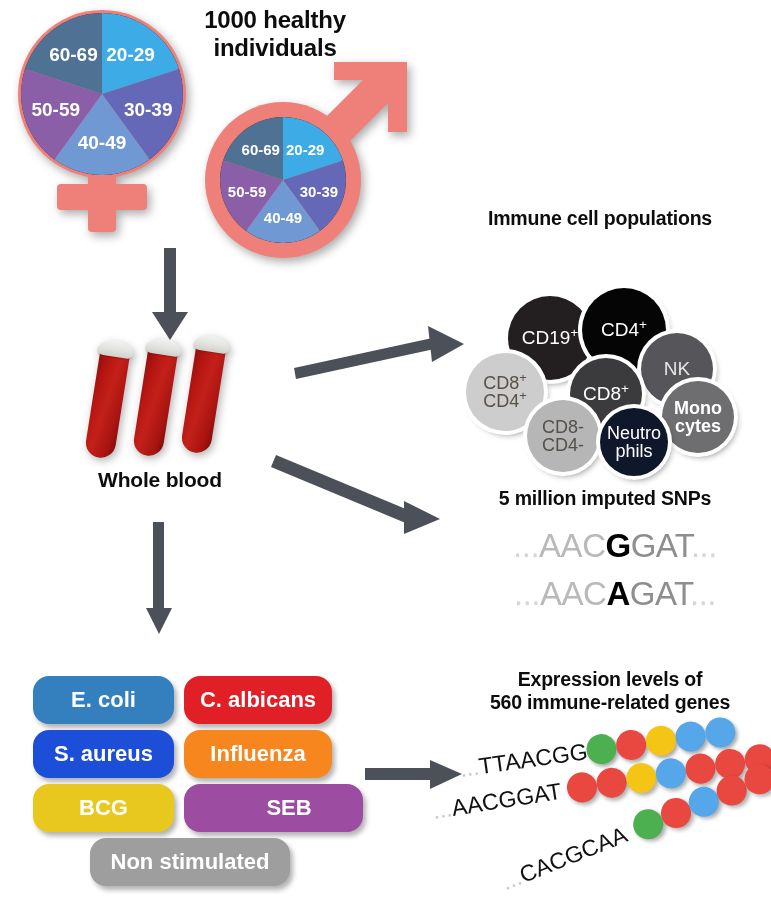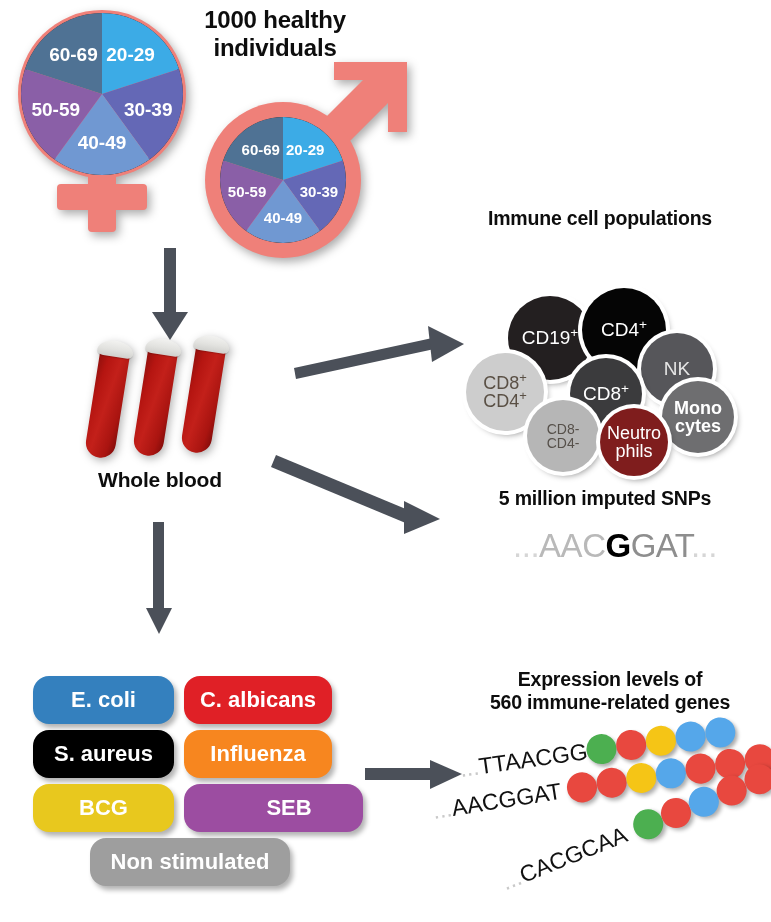--- a/index.html
+++ b/index.html
@@ -194,42 +194,45 @@
     </div>
     <div class="cell" style="left: 466px; top: 305px; width: 78px; height: 78px; background: rgb(205, 205, 205); color: rgb(90, 80, 69); font-size: 18px;">
       <div>CD8<sup>+</sup><br>CD4<sup>+</sup></div>
     </div>
     <div class="cell" style="left: 570px; top: 310px; width: 72px; height: 72px; background: rgb(59, 59, 61); color: rgb(255, 255, 255); font-size: 19px;">
       <div>CD8<sup>+</sup></div>
     </div>
     <div class="cell" style="left: 662px; top: 333px; width: 72px; height: 72px; background: rgb(110, 110, 112); color: rgb(255, 255, 255); font-size: 18px; font-weight: bold;">
       <div>Mono<br>cytes</div>
     </div>
-    <div class="cell" style="left: 527px; top: 352px; width: 72px; height: 72px; background: rgb(182, 182, 182); color: rgb(86, 80, 74); font-size: 14px;">
+    <div class="cell" style="left: 527px; top: 352px; width: 72px; height: 72px; background: rgb(182, 182, 182); color: rgb(86, 80, 74); font-size: 18px;">
       <div>CD8-<br>CD4-</div>
     </div>
-    <div class="cell" style="left: 600px; top: 360px; width: 68px; height: 68px; background: #7f1d1d; color: rgb(255, 255, 255); font-size: 18px;">
+    <div class="cell" style="left: 600px; top: 360px; width: 68px; height: 68px; background: #0f172a; color: rgb(255, 255, 255); font-size: 18px;">
       <div>Neutro<br>phils</div>
     </div>
   </div>
 
 <div class="abs" id="snp-block">
   <div class="snp-row" style="top:0px;">
     <span class="snp-faint">...</span><span class="snp-dim">AAC</span><span class="snp-hot">G</span><span class="snp-mid">GAT</span><span class="snp-faint">...</span>
   </div>
+  <div class="snp-row" style="top:48px;">
+    <span class="snp-faint">...</span><span class="snp-dim">AAC</span><span class="snp-hot">A</span><span class="snp-mid">GAT</span><span class="snp-faint">...</span>
+  </div>
 </div>
 
 <div class="abs" id="stimuli-panel" style="left:0;top:0;width:380px;height:922px;">
     <div class="pill" style="left: 33px; top: 676px; width: 141px; height: 48px; background: rgb(52, 128, 190);">
       <span>E. coli</span>
     </div>
     <div class="pill" style="left: 184px; top: 676px; width: 148px; height: 48px; background: rgb(224, 32, 38);">
       <span>C. albicans</span>
     </div>
-    <div class="pill" style="left: 33px; top: 730px; width: 141px; height: 48px; background: #000000;">
+    <div class="pill" style="left: 33px; top: 730px; width: 141px; height: 48px; background: #1d4ed8;">
       <span>S. aureus</span>
     </div>
     <div class="pill" style="left: 184px; top: 730px; width: 148px; height: 48px; background: rgb(247, 134, 31);">
       <span>Influenza</span>
     </div>
     <div class="pill" style="left: 33px; top: 784px; width: 141px; height: 48px; background: rgb(232, 200, 30);">
       <span>BCG</span>
     </div>
     <div class="pill" style="left: 184px; top: 784px; width: 148px; height: 48px; background: rgb(156, 77, 161); padding-left: 31px;">
       <span>SEB</span>

